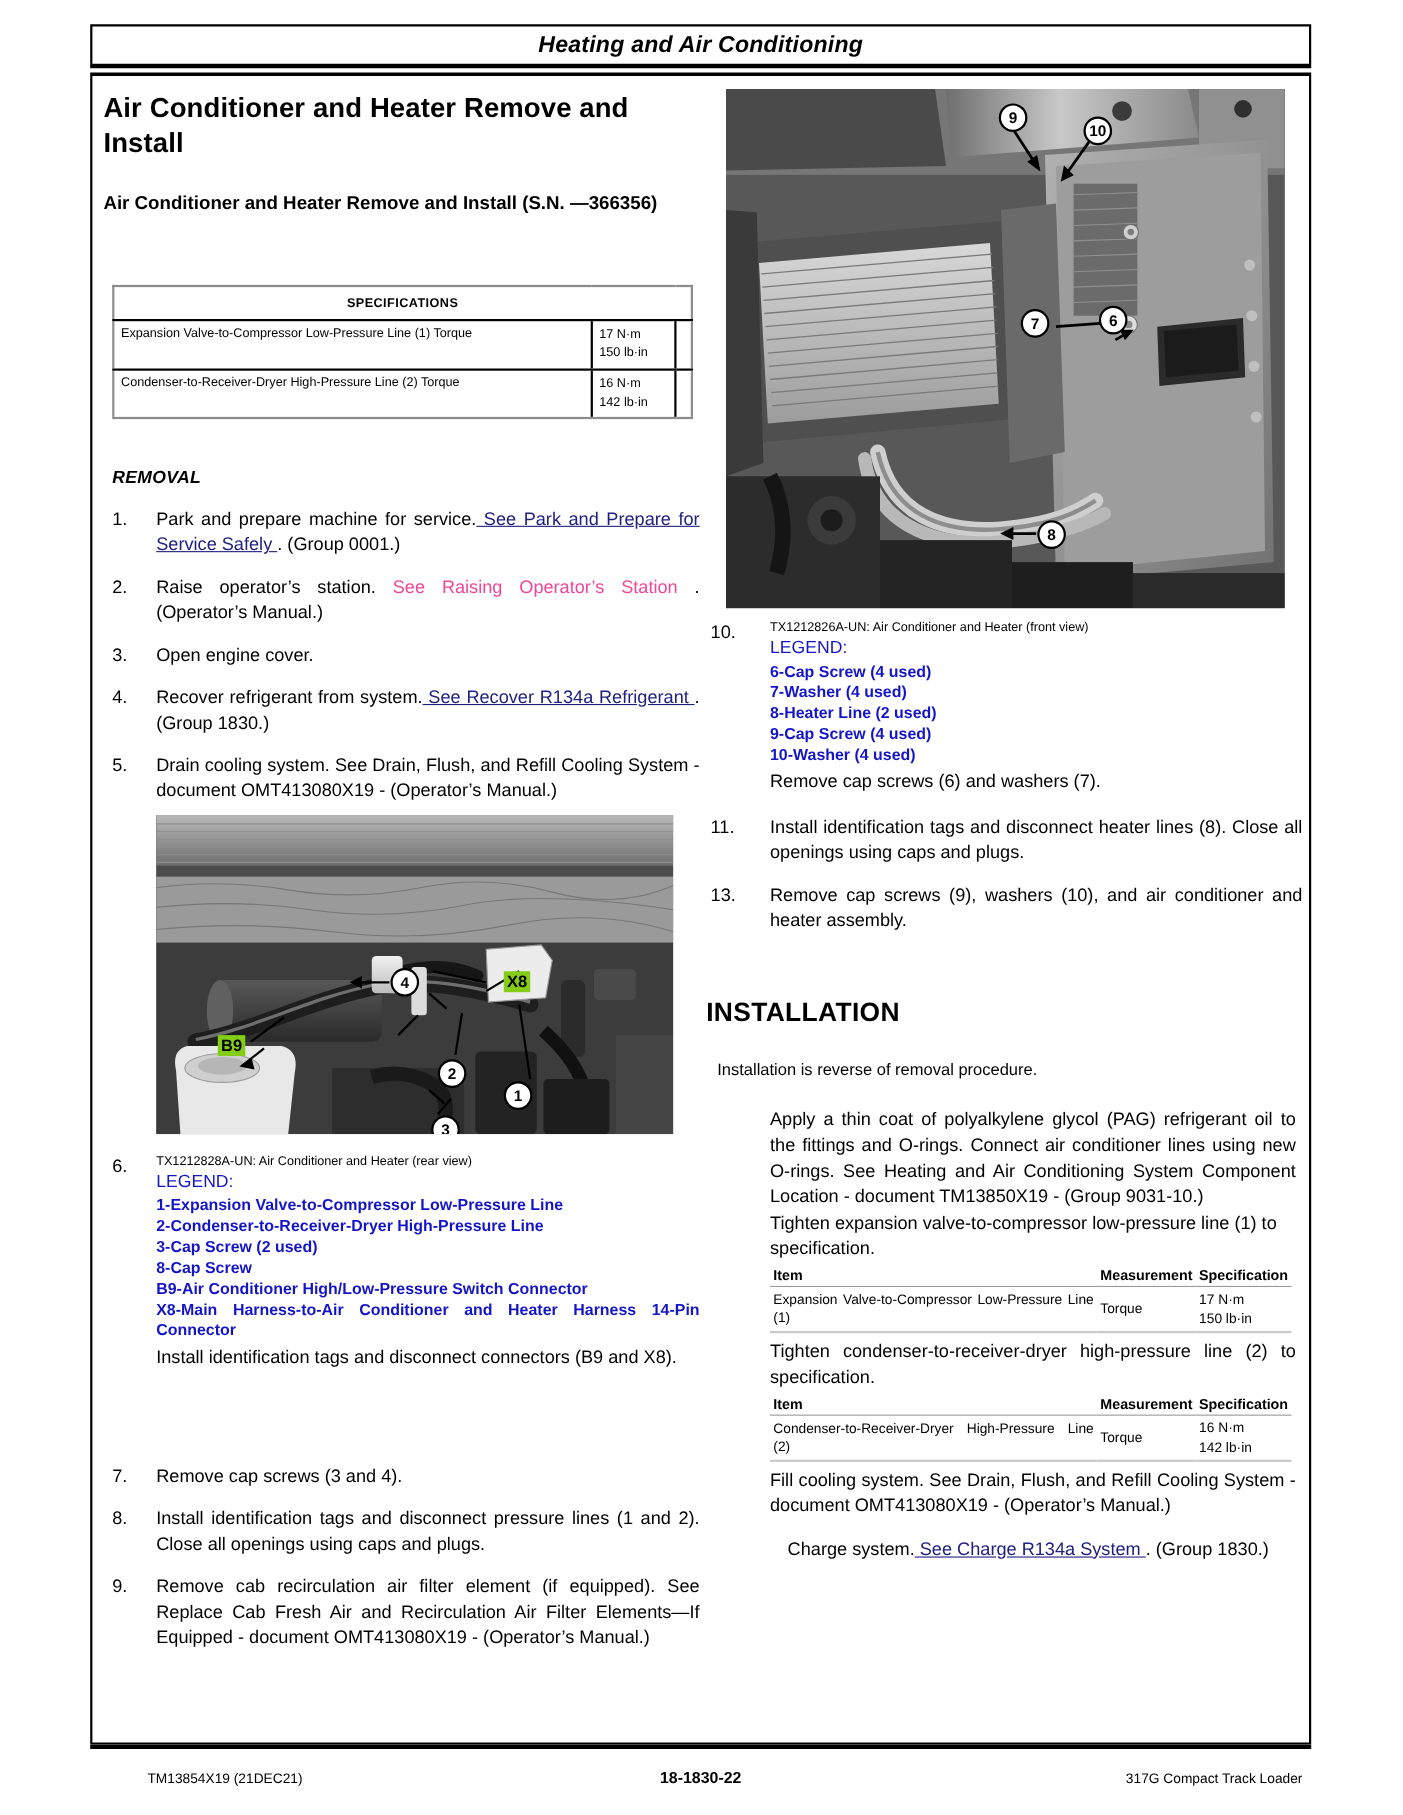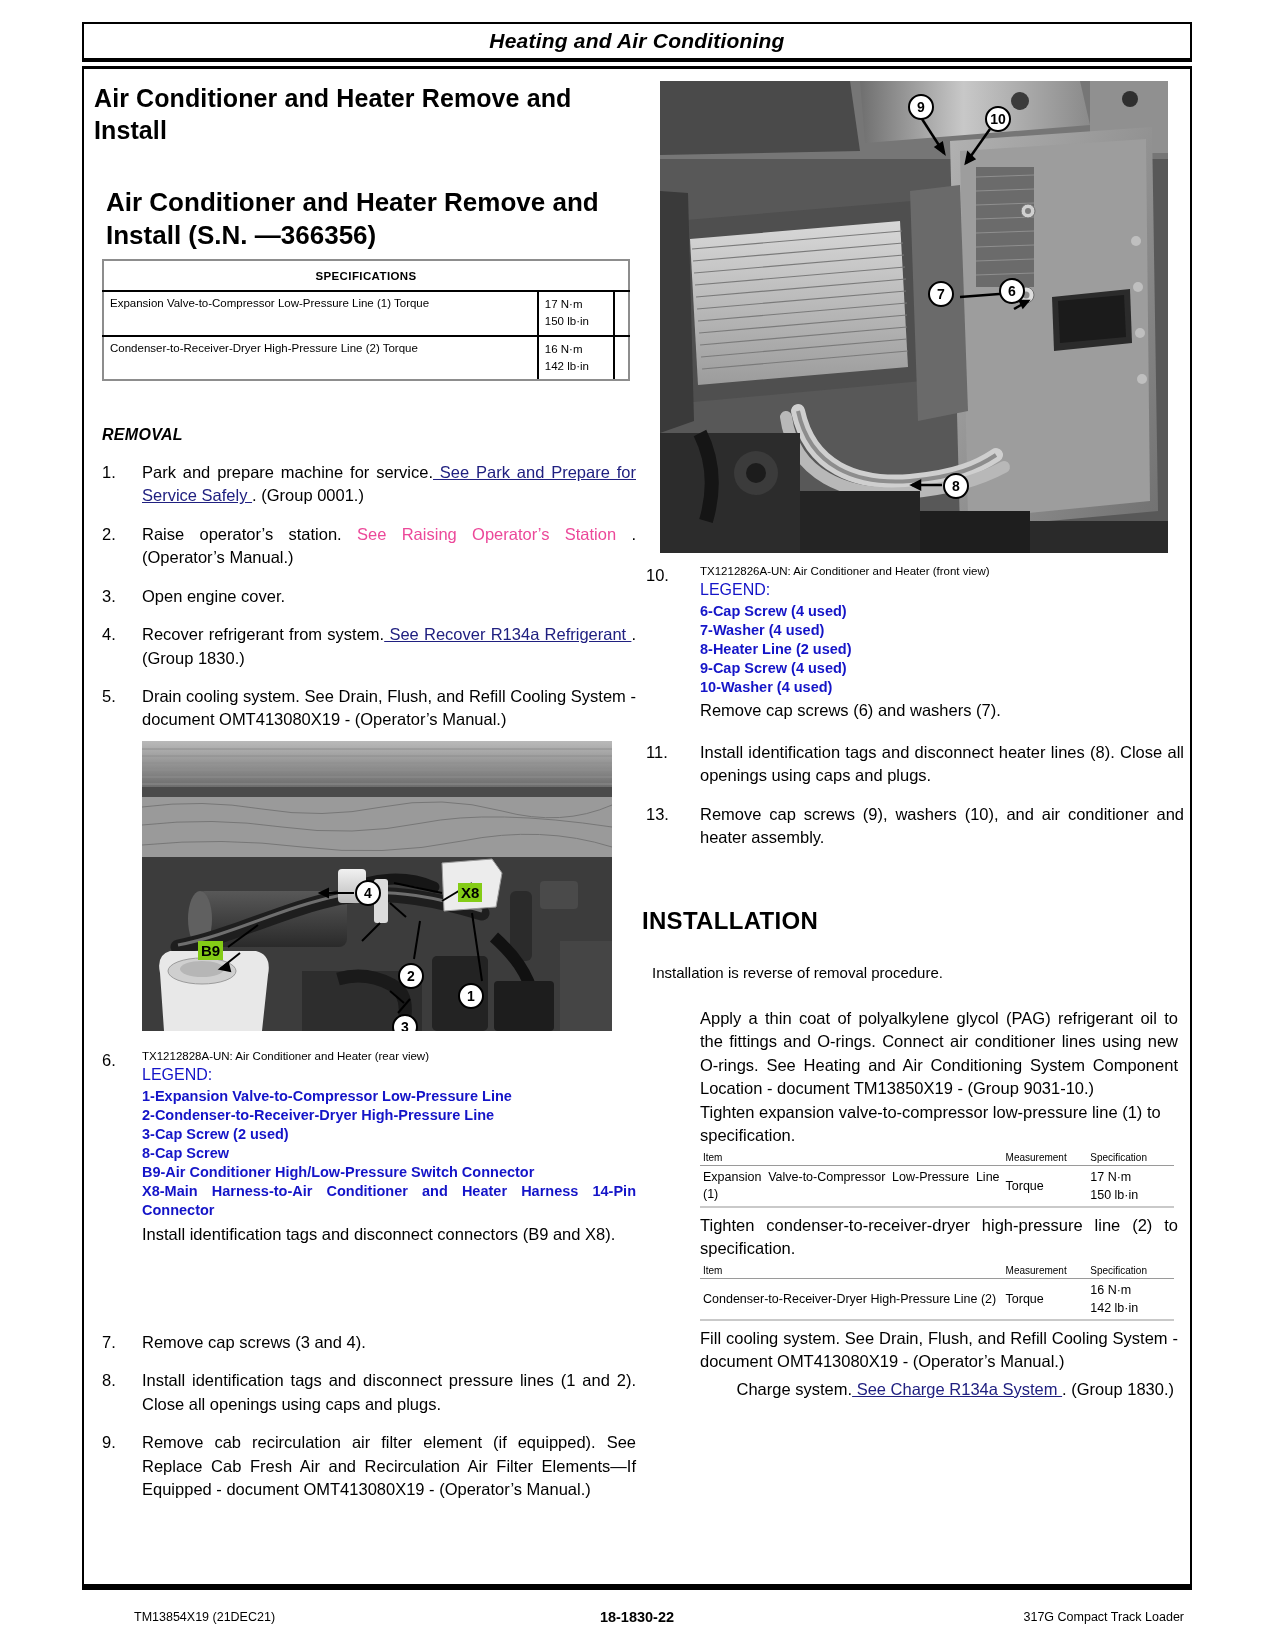--- a/index.html
+++ b/index.html
@@ -45,21 +45,21 @@
   .col{ position:absolute; top:0; }
   .col-left{ left:10px; width:546px; }
   .col-right{ left:558px; width:542px; }
 
   
   h1.doc-h1{
     font-size:25px; font-weight:bold; margin:0; line-height:1.26;
     letter-spacing:.1px;
   }
   h2.doc-h2{
-    font-size:26px; font-weight:bold; margin:12px; line-height:1.28;
+    font-size:17px; font-weight:bold; margin:0; line-height:1.28;
   }
   h2.inst-h2{
     font-size:24px; font-weight:bold; margin:0; letter-spacing:.3px;
   }
   .sec-label{
     font-size:16px; font-weight:bold; font-style:italic; letter-spacing:.3px;
   }
 
   
   .spec-table{
@@ -103,23 +103,23 @@
   .legend-line{ color:#1414c8; font-weight:bold; font-size:14.5px; line-height:1.32; }
   .legend-block{ margin:0; padding:0; }
   .after-legend{ font-size:16.5px; line-height:1.42; text-align:justify; }
 
   
   .mini-table{
     border-collapse:collapse; width:474px; font-size:12.5px;
     margin:3px 0 6px 0;
   }
   .mini-table th{
-    font-weight:normal; text-align:left; padding:1px 3px 2px;
+    font-weight:bold; text-align:left; padding:1px 3px 2px;
     border-bottom:1.5px solid #9a9a9a;
-    font-size:10px;
+    font-size:13px;
   }
   .mini-table td{ padding:2px 3px; vertical-align:middle; line-height:1.3; }
   .mini-table tr.mt-body td{ border-bottom:2px solid #c9c9c9; }
   .mini-table .mt-item{ width:300px; text-align:justify; }
   .mini-table .mt-meas{ width:84px; }
   .mini-table .mt-spec{ width:86px; line-height:1.45; }
   .mini-table .th-meas{ text-align:left; }
   .mini-table .th-spec{ text-align:left; }
 
   .para-ind{ font-size:16.5px; line-height:1.42; text-align:justify; }
@@ -539,21 +539,21 @@
             <td class="mt-meas">Torque</td>
             <td class="mt-spec">
               <div>16 N·m</div>
               <div>142 lb·in</div>
             </td>
           </tr>
         </tbody>
           </table>
 
         <p class="para-ind" style="margin:2px 0 0;">Fill cooling system. See Drain, Flush, and Refill Cooling System - document OMT413080X19 - (Operator’s Manual.)</p>
-        <p class="para-ind" style="margin:4px; text-align:right;">
+        <p class="para-ind" style="margin:16px; text-align:left;">
           <span>Charge system.</span><a class="xref"> See Charge R134a System </a><span>. (Group 1830.)</span>
         </p>
       </div>
 
     </div>
 
   </div>
 
   <div class="footer-rule"></div>
   <div class="footer">

